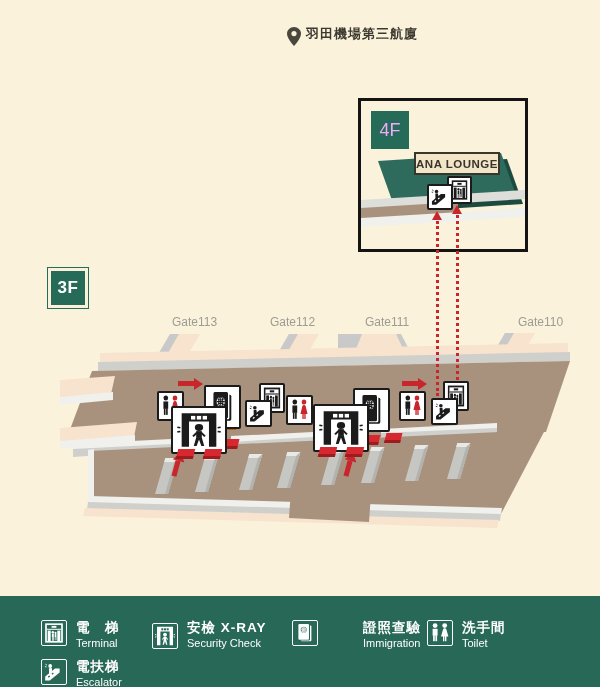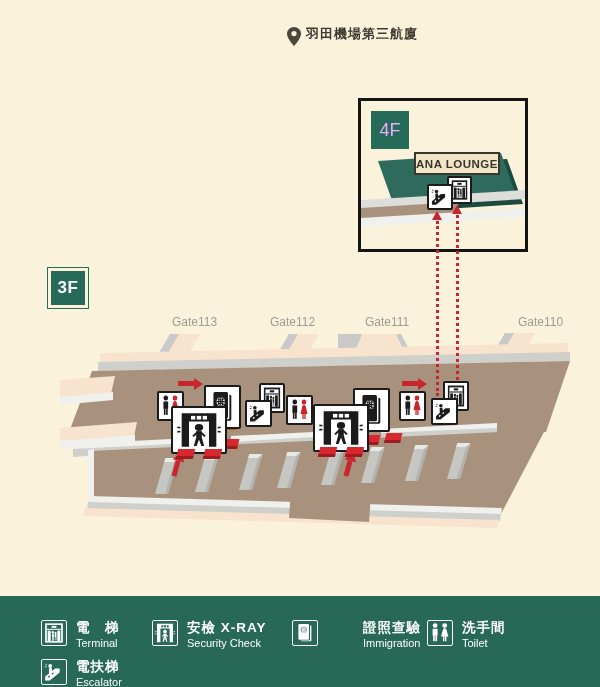--- a/index.html
+++ b/index.html
@@ -347,21 +347,21 @@
       <div class="legend-icon">
         <svg viewBox="0 0 24 24" preserveAspectRatio="none">
             <use href="#sym-elevator"></use>
           </svg>
         </div>
       <div class="legend-texts">
         <div class="legend-zh">電　梯</div>
         <div class="legend-en">Terminal</div>
       </div>
     </div>
-    <div class="legend-item" style="left:152px;top:24px;">
+    <div class="legend-item" style="left:152px;top:24px;align-items:center;">
       <div class="legend-icon">
         <svg viewBox="0 0 24 24" preserveAspectRatio="none">
             <use href="#sym-security"></use>
           </svg>
         </div>
       <div class="legend-texts">
         <div class="legend-zh">安檢 X-RAY</div>
         <div class="legend-en">Security Check</div>
       </div>
     </div>

